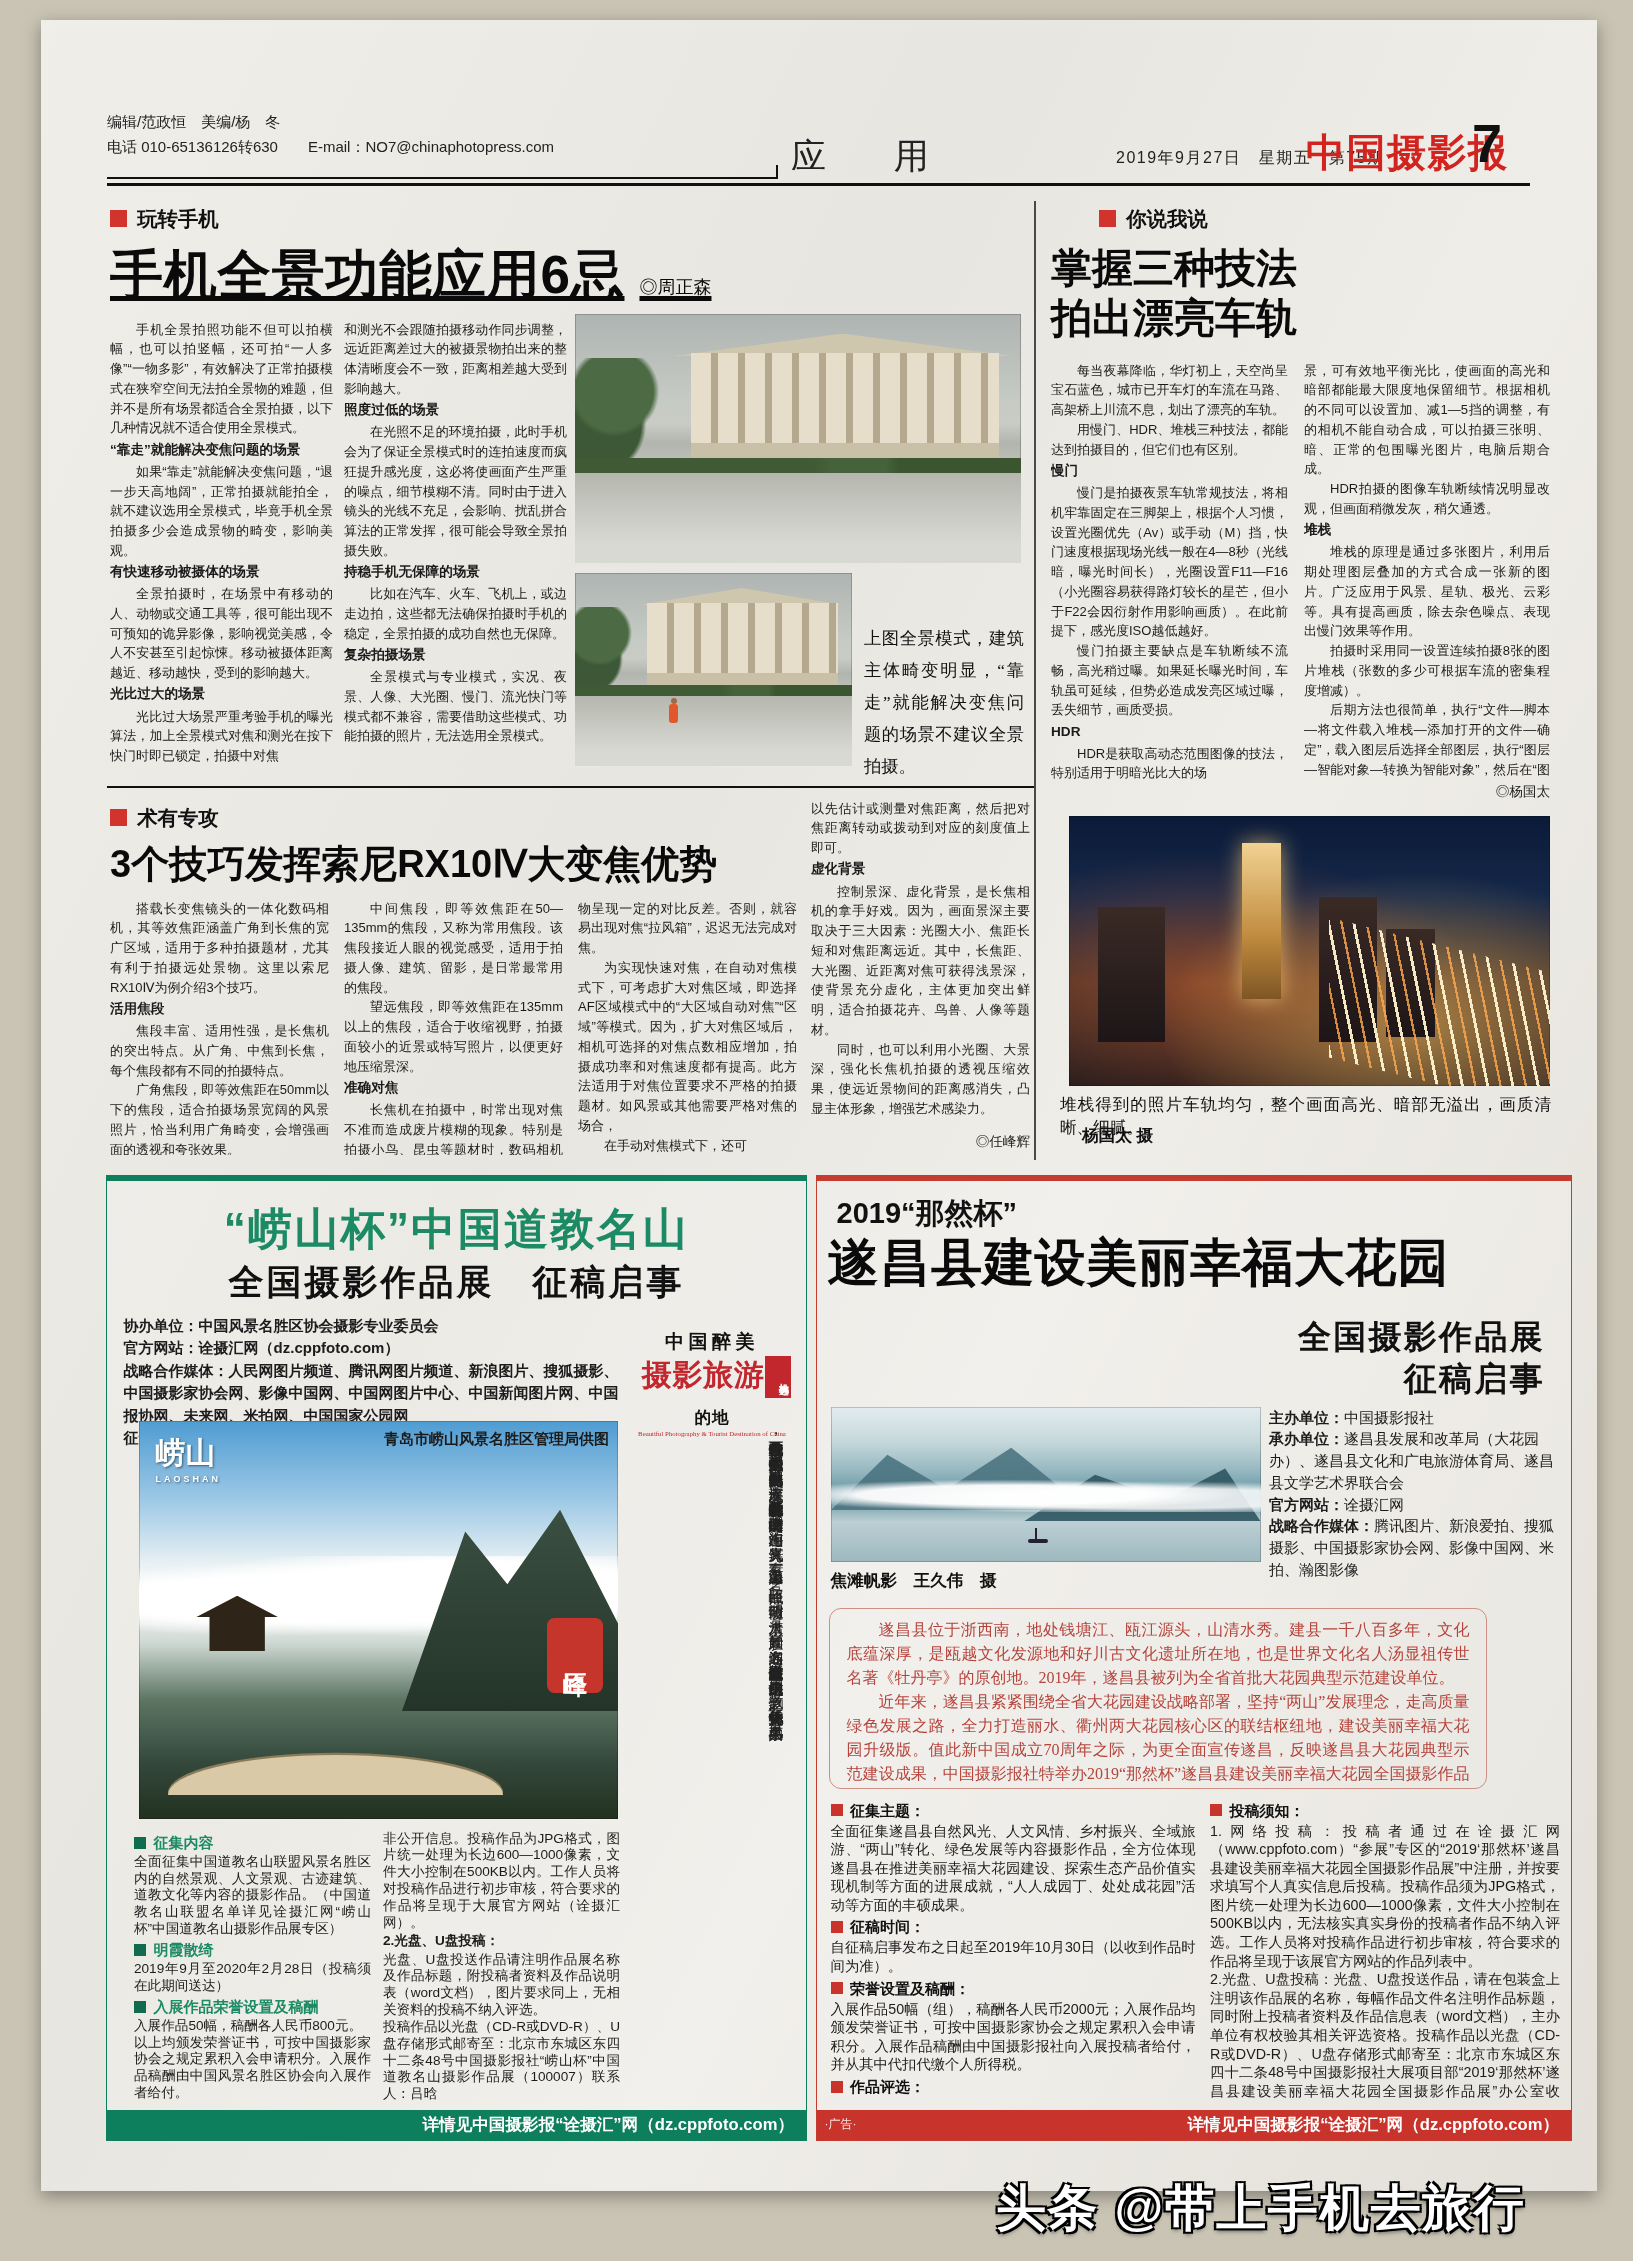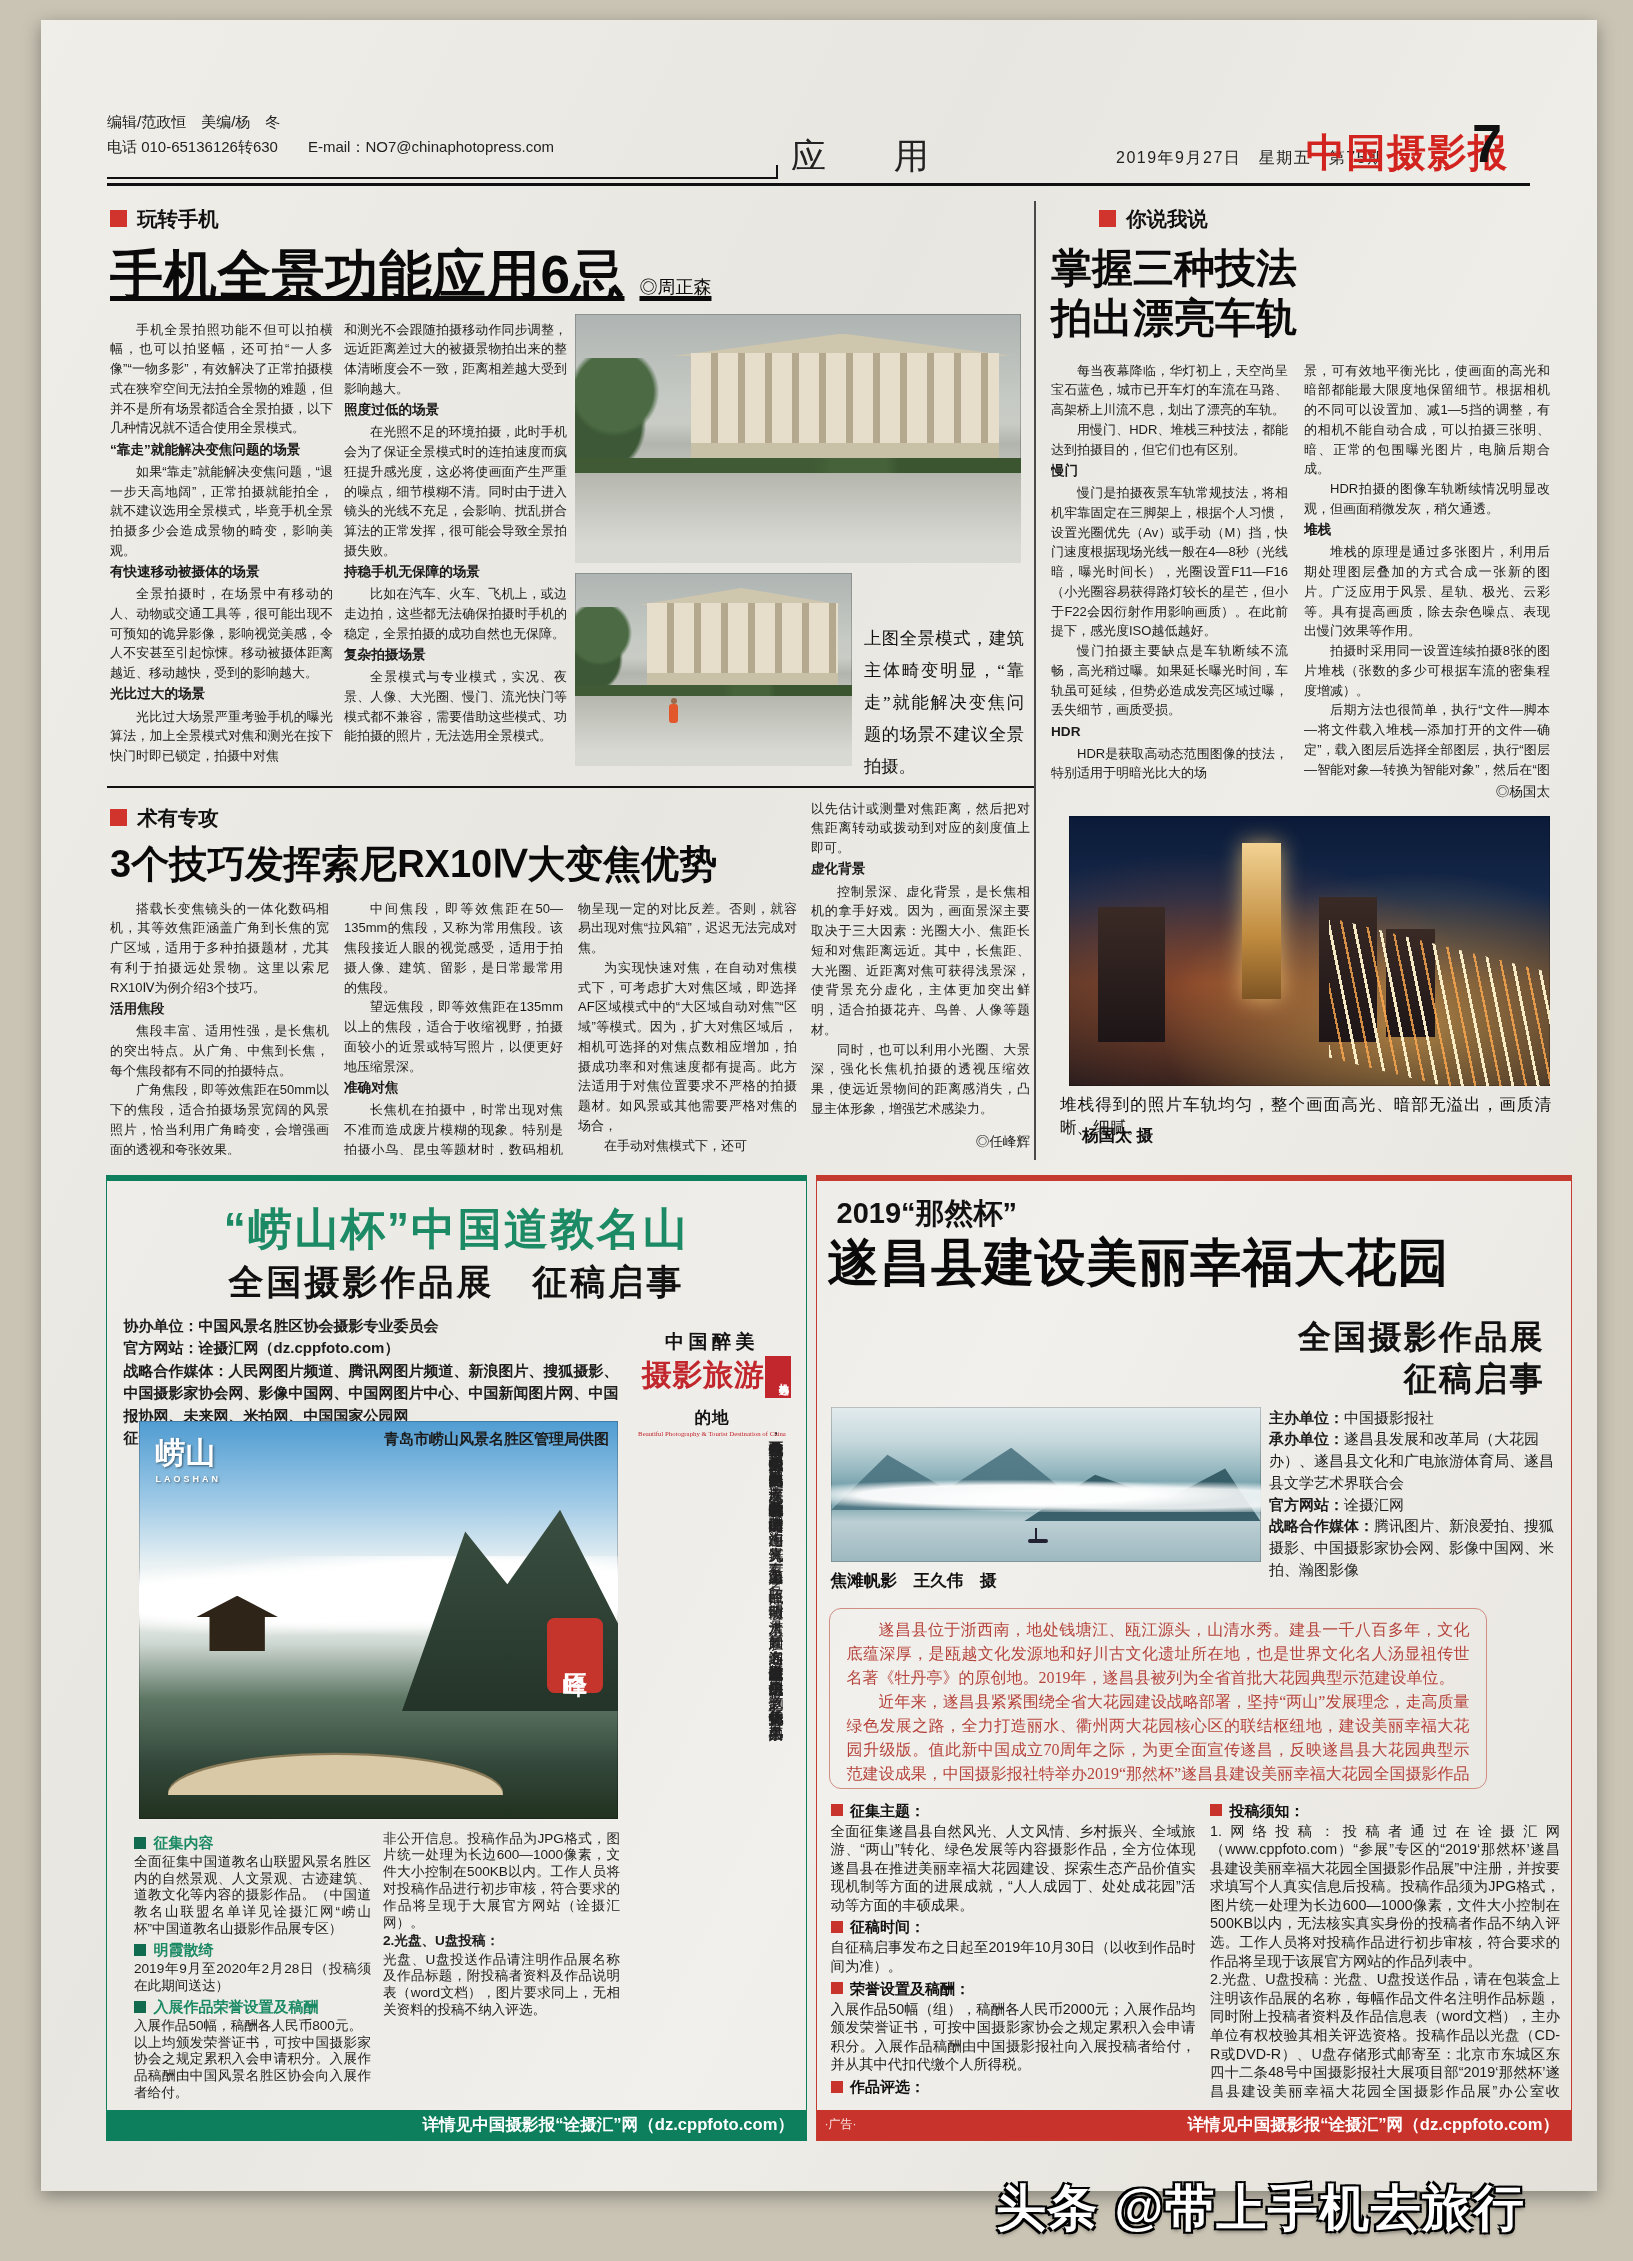--- a/index.html
+++ b/index.html
@@ -313,20 +313,21 @@
           <span class="sq"></span>
           <span>入展作品荣誉设置及稿酬</span>
         </div>
         <div class="para noind">入展作品50幅，稿酬各人民币800元。</div>
         <div class="para noind">以上均颁发荣誉证书，可按中国摄影家协会之规定累积入会申请积分。入展作品稿酬由中国风景名胜区协会向入展作者给付。</div>
       </div>
     <div class="abs adcol" style="left:276px;top:650px;width:237px;height:270px;">
         <div class="para noind">非公开信息。投稿作品为JPG格式，图片统一处理为长边600—1000像素，文件大小控制在500KB以内。工作人员将对投稿作品进行初步审核，符合要求的作品将呈现于大展官方网站（诠摄汇网）。</div>
         <div class="sub">2.光盘、U盘投稿：</div>
         <div class="para noind">光盘、U盘投送作品请注明作品展名称及作品标题，附投稿者资料及作品说明表（word文档），图片要求同上，无相关资料的投稿不纳入评选。</div>
+        <div class="para noind">投稿作品以光盘（CD-R或DVD-R）、U盘存储形式邮寄至：北京市东城区东四十二条48号中国摄影报社“崂山杯”中国道教名山摄影作品展（100007）联系人：吕晗</div>
       </div>
     <div class="footerbar" style="background:#0d7f5c;">
       <span class="fgrow"></span>
         <span class="fb-text">详情见中国摄影报“诠摄汇”网（dz.cppfoto.com）</span>
     </div>
   </div>
 
   <div class="adbox ad-right" style="left:775px;top:1155px;width:754px;height:959px;">
     <div class="abs adr-kicker" style="left:19.6px;top:13.6px;">2019“那然杯”</div>
     <div class="abs adr-title" style="left:10.6px;top:48px;">遂昌县建设美丽幸福大花园</div>

